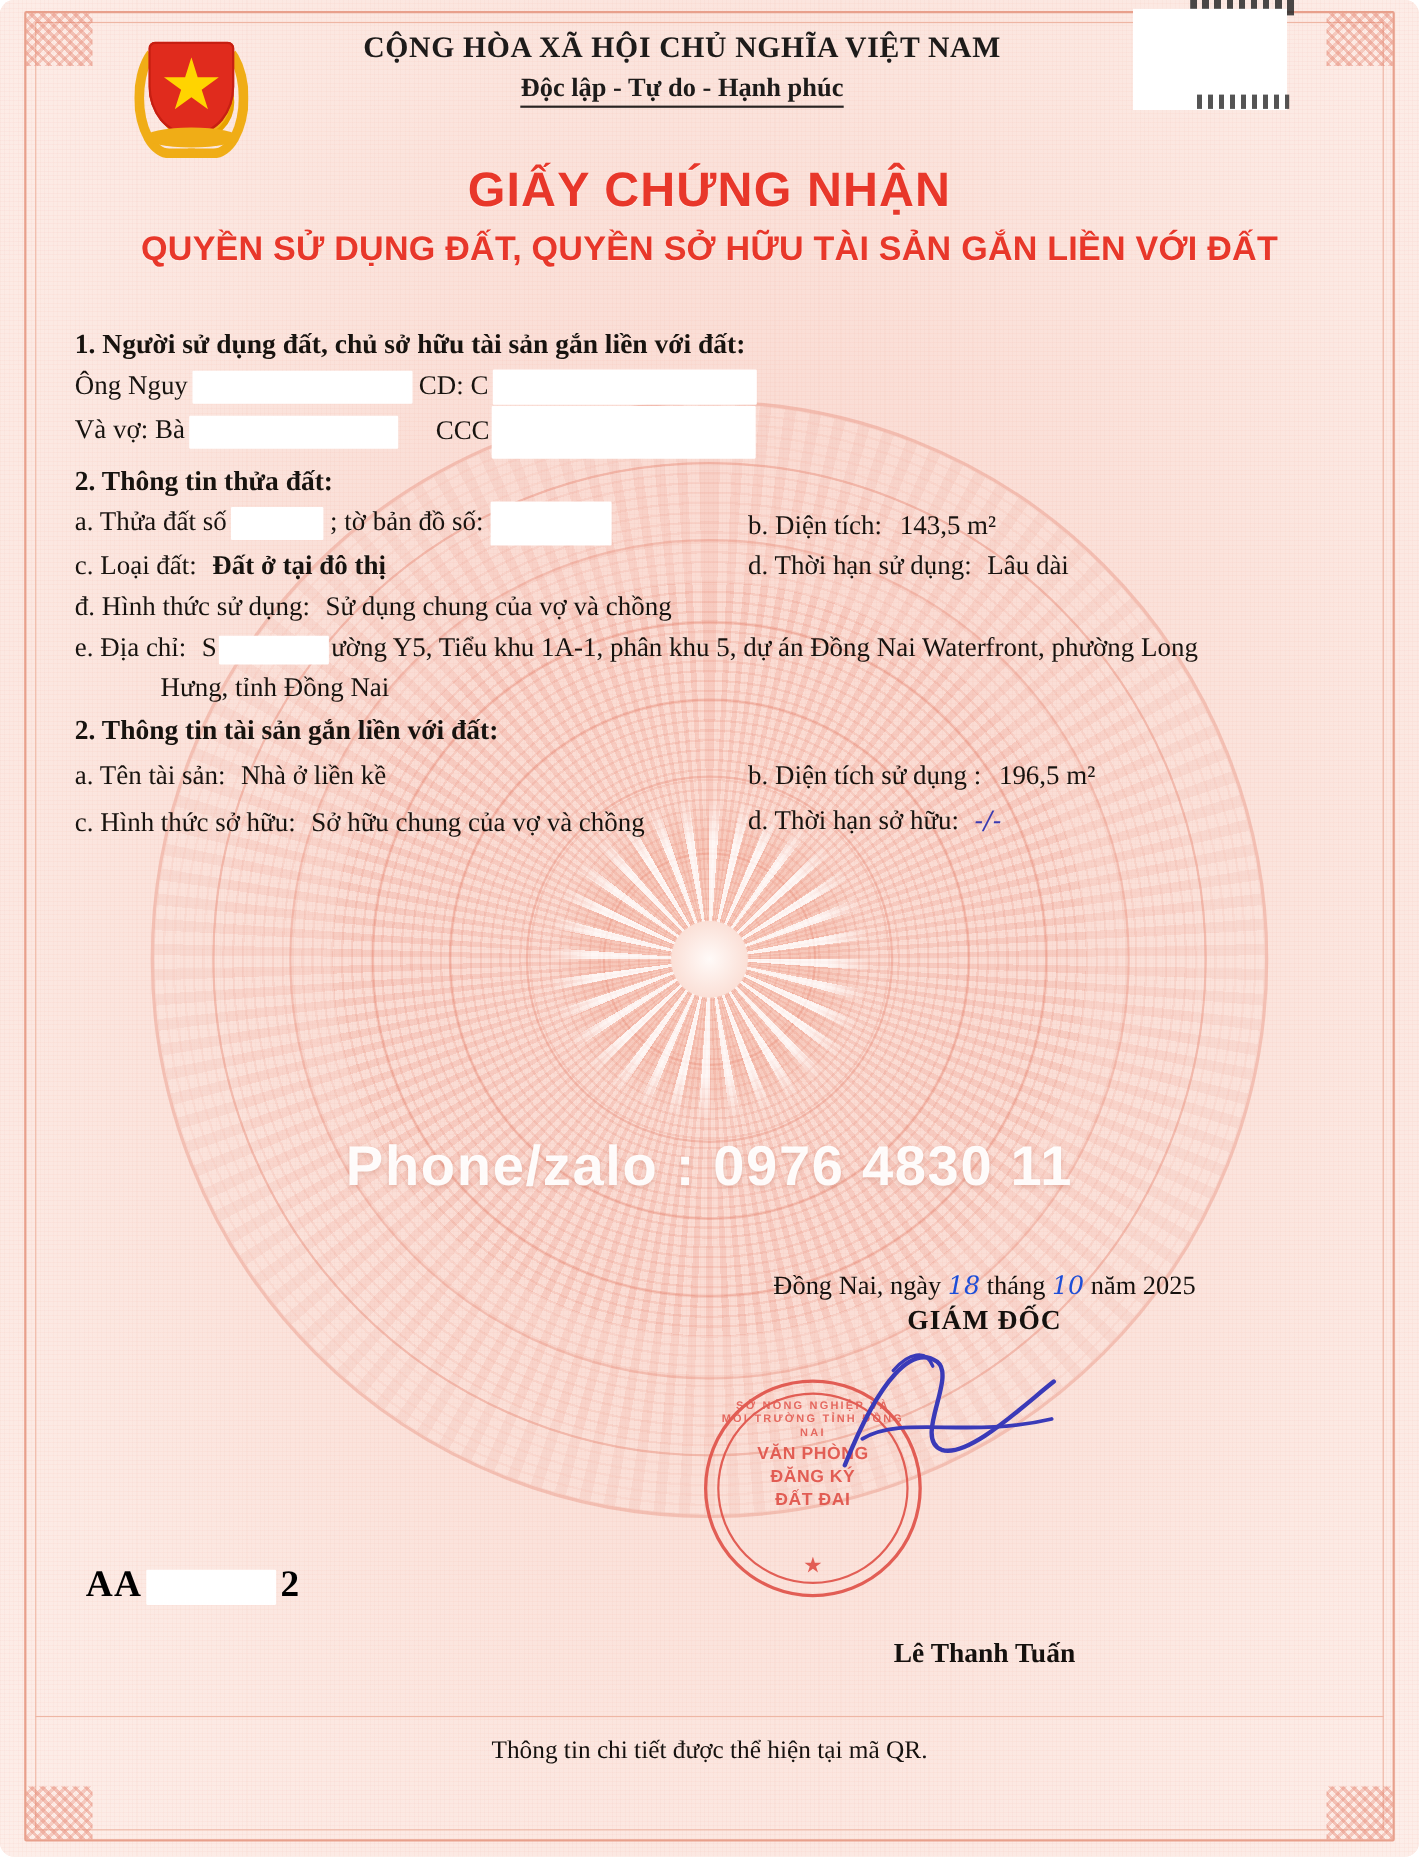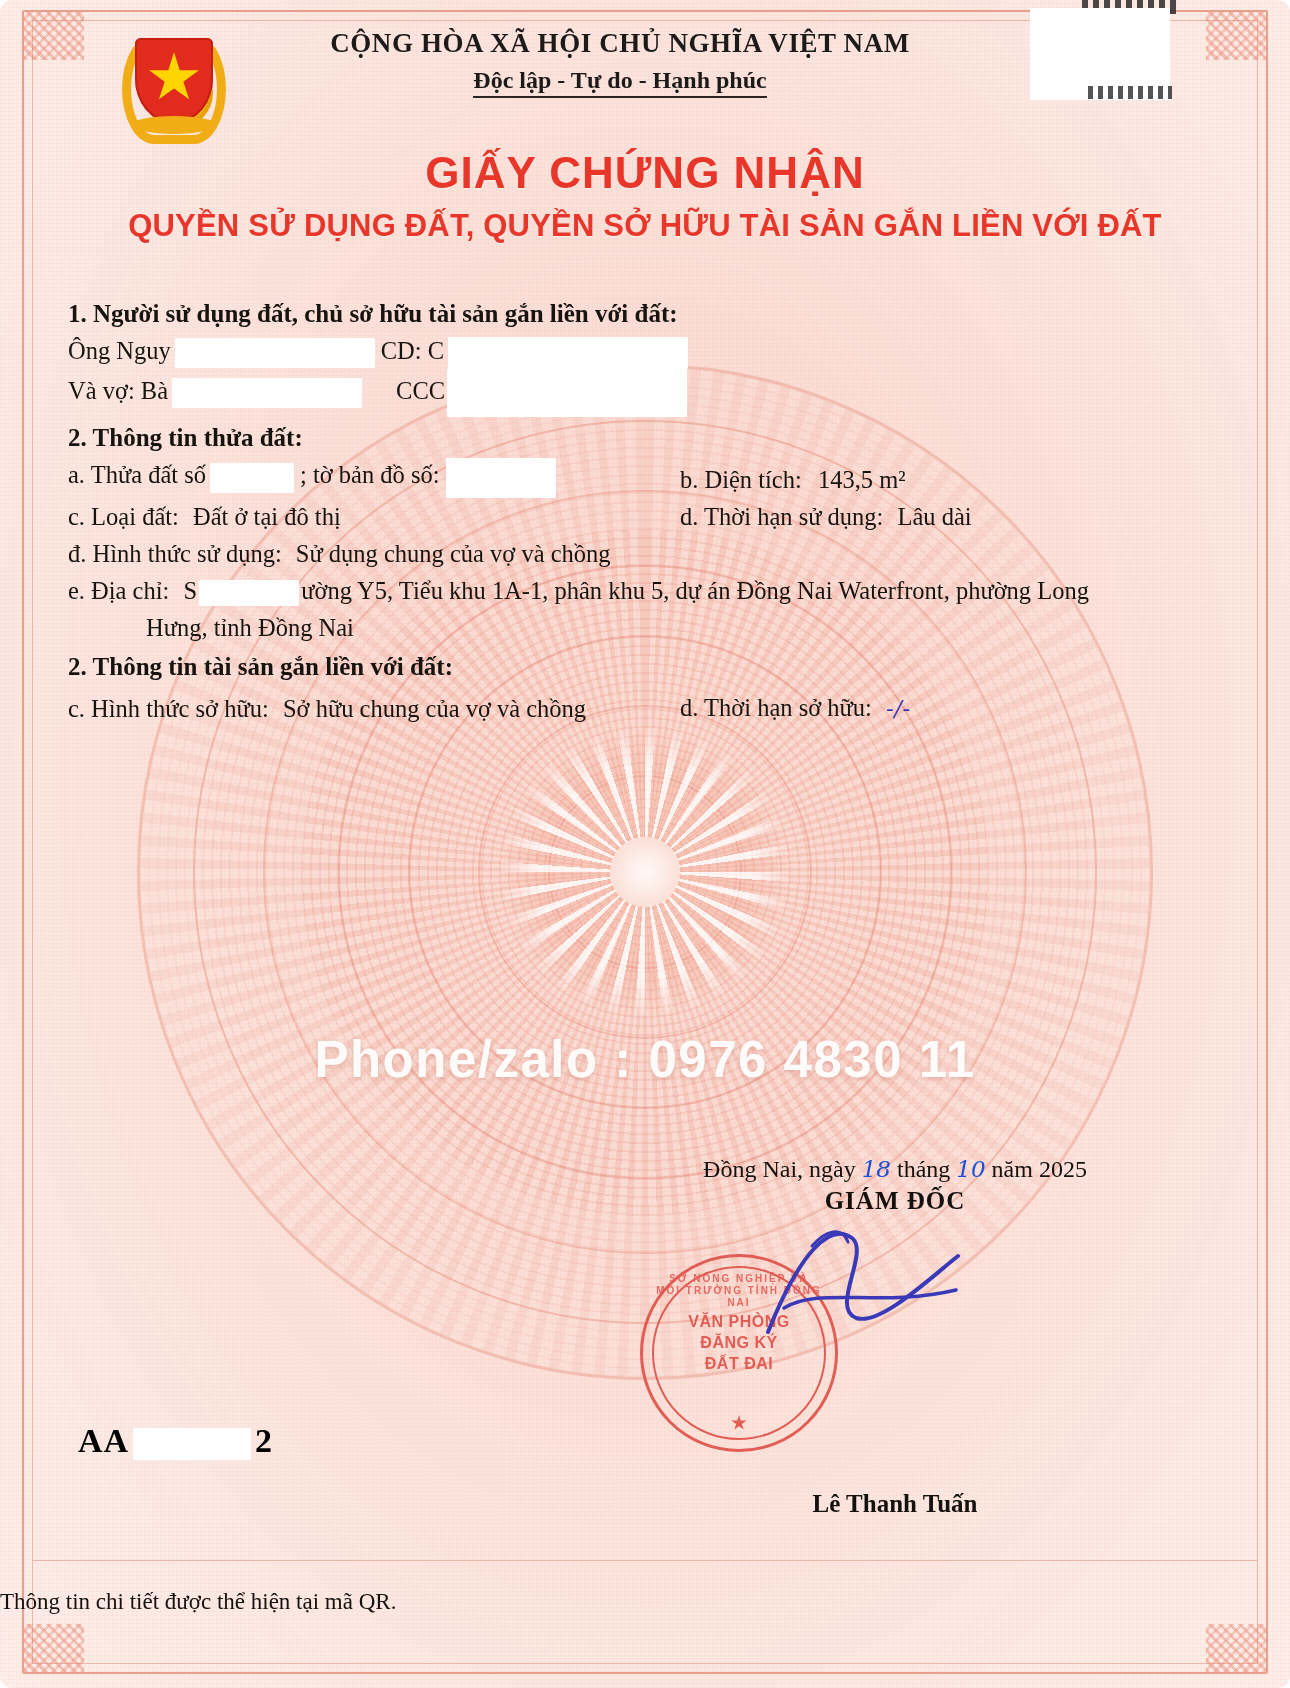--- a/index.html
+++ b/index.html
@@ -437,23 +437,23 @@
   .serial .redact {
     height: 32px;
     width: 118px;
     margin: 0 4px;
   }
 
   .footer-note {
     position: absolute;
     left: 0; right: 0;
     top: 1578px;
+    text-align: center;
     font-size: 23px;
     color: #15110e;
-    margin-top: 11px;
   }
 </style>
 </head>
 <body>
 
 <div id="page">
 
   <div class="paper-tint"></div>
   <div class="paper-noise"></div>
 
@@ -519,21 +519,21 @@
       </span>
       <span class="col-b">
         <span>b. Diện tích:</span>
         <span style="margin-left:10px;">143,5 m²</span>
       </span>
     </div>
 
     <div class="row two-col">
       <span class="col-a">
         <span>c. Loại đất:</span>
-        <span style="margin-left:8px;">Đất ở tại đô thị</span>
+        <span style="margin-left:8px;font-weight:bold;">Đất ở tại đô thị</span>
       </span>
       <span class="col-b">
         <span>d. Thời hạn sử dụng:</span>
         <span style="margin-left:8px;">Lâu dài</span>
       </span>
     </div>
 
     <div class="row">
       <span>đ. Hình thức sử dụng:</span>
       <span style="margin-left:8px;">Sử dụng chung của vợ và chồng</span>
@@ -542,20 +542,30 @@
     <div class="row">
       <span>e. Địa chỉ:</span>
       <span style="margin-left:8px;">S</span><span class="redact" style="width:100px;height:26px;margin-left:2px;"></span><span style="margin-left:2px;">ường Y5, Tiểu khu 1A-1, phân khu 5, dự án Đồng Nai Waterfront, phường Long</span>
     </div>
     <div class="row indent">
       <span>Hưng, tỉnh Đồng Nai</span>
     </div>
 
     <div class="row sect" style="margin-top:2px;">2. Thông tin tài sản gắn liền với đất:</div>
 
+    <div class="row two-col" style="margin-top:4px;">
+      <span class="col-a">
+        <span>a. Tên tài sản:</span>
+        <span style="margin-left:8px;">Nhà ở liền kề</span>
+      </span>
+      <span class="col-b">
+        <span>b. Diện tích sử dụng :</span>
+        <span style="margin-left:10px;">196,5 m²</span>
+      </span>
+    </div>
 
     <div class="row two-col" style="margin-top:4px;">
       <span class="col-a">
         <span>c. Hình thức sở hữu:</span>
         <span style="margin-left:8px;">Sở hữu chung của vợ và chồng</span>
       </span>
       <span class="col-b">
         <span>d. Thời hạn sở hữu:</span>
         <span class="hand" style="margin-left:8px;">-/-</span>
       </span>

